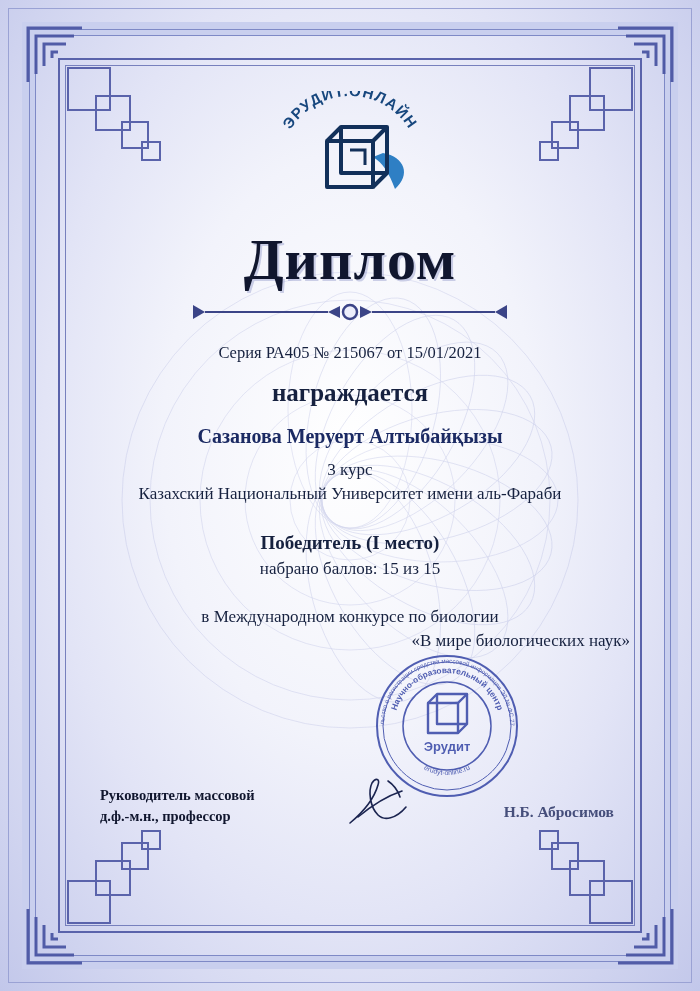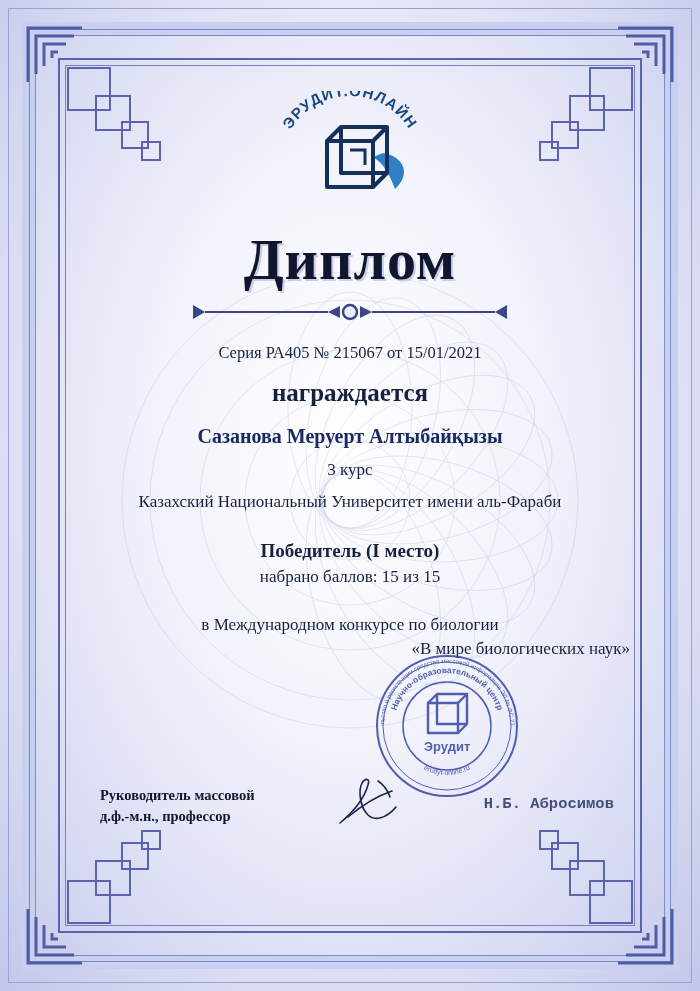--- a/index.html
+++ b/index.html
@@ -149,21 +149,21 @@
   }
   .recipient {
     font-size: 20px;
     font-weight: bold;
     color: #1b2a63;
     margin-bottom: 12px;
     font-family: Liberation Serif, serif;
   }
   .course {
     font-size: 17px;
-    margin-bottom: 12px;
+    margin-bottom: 4px;
   }
   .institution {
     font-size: 17px;
     margin-bottom: 28px;
   }
   .result {
     font-size: 19px;
     font-weight: bold;
     margin-bottom: 5px;
   }
@@ -204,23 +204,22 @@
   .sign-mid {
     width: 70px;
     height: 56px;
     margin-bottom: -2px;
   }
   .sign-name {
     font-size: 15.5px;
     font-weight: bold;
     color: #2b3566;
     opacity: .85;
-    margin-bottom: 14px;
+    margin-bottom: 6px;
     padding-right: 6px;
-    font-family: Liberation Mono, monospace;
   }
 
   .stamp {
     position: absolute;
     right: 108px;
     bottom: 118px;
     width: 150px;
     height: 150px;
     opacity: .88;
   }

